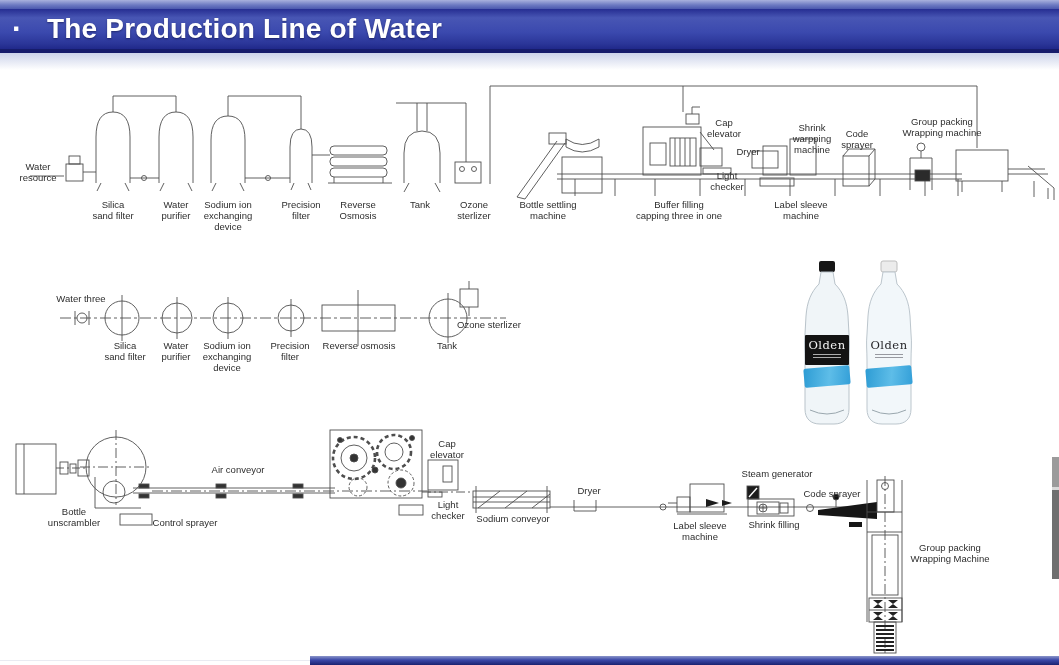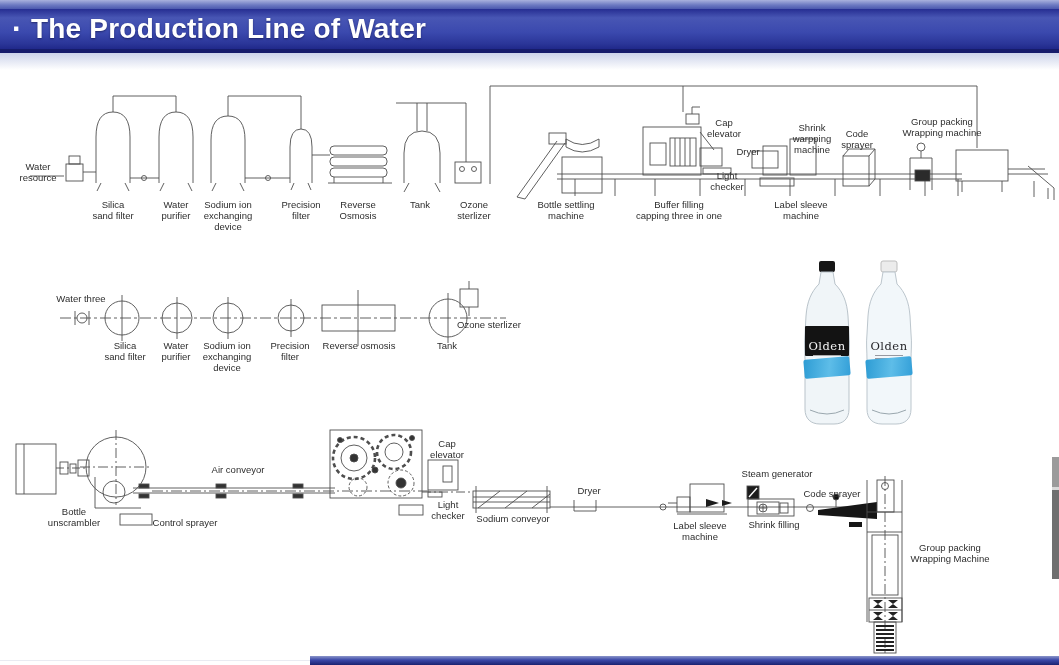--- a/index.html
+++ b/index.html
@@ -7,21 +7,21 @@
          font-family:"Liberation Sans",sans-serif;}
   
   .top-strip{position:absolute;left:0;top:0;width:100%;height:9px;
     background:linear-gradient(180deg,#a9b1dd 0%,#6d7ac2 55%,#4b58ae 100%);}
   .title-bar{position:absolute;left:0;top:9px;width:100%;height:44px;box-sizing:border-box;
     background:linear-gradient(180deg,#262e92 0%,#4856b4 22%,#3b49ae 58%,#2b3699 86%,#20288a 100%);
     border-bottom:4px solid #161c6b;color:#fff;}
   .title-inner{display:flex;align-items:center;height:40px;padding-left:12px;}
   .title-bullet{font-size:30px;font-weight:bold;margin-right:9px;line-height:40px;}
   .page-title{font-size:28px;font-weight:bold;letter-spacing:.2px;line-height:40px;
-    text-shadow:0 1px 2px rgba(0,0,30,.45);}
+    text-shadow:0 1px 2px rgba(0,0,30,.45);margin-left:16px;}
   .header-fade{position:absolute;left:0;top:53px;width:100%;height:17px;
     background:linear-gradient(180deg,#ccd3ea 0%,#ffffff 100%);}
   
   .lbl{position:absolute;font-size:9.5px;line-height:1.16;color:#2d2d2d;text-align:center;
        white-space:pre-line;}
   
   .art{position:absolute;left:0;top:0;}
   
   .bottle{position:absolute;}
   .b1-label{position:absolute;left:6px;top:88px;width:76px;height:76px;border-radius:2px;
@@ -29,22 +29,22 @@
     box-shadow:inset 0 0 4px rgba(0,0,0,.15);overflow:hidden;}
   .b1-brand{font-family:"DejaVu Serif",serif;font-weight:bold;font-size:16px;color:#161616;
     padding:7px 0 0 6px;line-height:1;}
   .b1-sub{font-size:4.5px;letter-spacing:.6px;color:#3a3a3a;padding:2px 0 0 7px;}
   .b1-type{font-size:6.5px;font-weight:bold;color:#0e0e0e;padding:1px 0 0 7px;letter-spacing:.4px;}
   .b1-barcode{width:46px;height:12px;margin:3px 0 0 7px;
     background:repeating-linear-gradient(90deg,#141414 0 1.5px,#f2f2f2 1.5px 3px);}
   .b2-label{position:absolute;left:7px;top:66px;width:44px;}
   .panel-dark{background:#131313;height:30px;border-radius:1px;}
   .panel-light{height:30px;}
-  .b2-brand{font-family:"DejaVu Serif",serif;font-size:11.5px;text-align:center;padding-top:15px;
-    letter-spacing:.5px;line-height:1;}
+  .b2-brand{font-family:"DejaVu Serif",serif;font-size:11.5px;text-align:center;padding-top:5px;
+    letter-spacing:.5px;line-height:1;margin-top:9px;}
   .panel-dark .b2-brand{color:#f4f4f4;}
   .panel-light .b2-brand{color:#26262a;}
   .b2-line{height:1px;width:64%;margin:2px auto 0;}
   .panel-dark .b2-line{background:rgba(255,255,255,.65);}
   .panel-light .b2-line{background:rgba(60,60,70,.5);}
   .b2-stripe{height:19px;width:46px;margin-left:-1px;margin-top:2px;transform:rotate(-5deg);
     background:linear-gradient(100deg,#2d9cd4 0%,#5ebde8 55%,#339fd8 100%);border-radius:2px;}
   
   .scrollbar{position:absolute;left:1052px;top:457px;width:7px;height:122px;display:flex;
     flex-direction:column;}
@@ -238,21 +238,21 @@
   <div class="lbl" style="left:193px;top:199px;width:70px">Sodium ion
 exchanging
 device</div>
   <div class="lbl" style="left:271px;top:199px;width:60px">Precision
 filter</div>
   <div class="lbl" style="left:328px;top:199px;width:60px">Reverse
 Osmosis</div>
   <div class="lbl" style="left:395px;top:199px;width:50px">Tank</div>
   <div class="lbl" style="left:444px;top:199px;width:60px">Ozone
 sterlizer</div>
-  <div class="lbl" style="left:526px;top:199px;width:80px">Bottle settling
+  <div class="lbl" style="left:508px;top:199px;width:80px">Bottle settling
 machine</div>
   <div class="lbl" style="left:624px;top:199px;width:110px">Buffer filling
 capping three in one</div>
   <div class="lbl" style="left:761px;top:199px;width:80px">Label sleeve
 machine</div>
   <div class="lbl" style="left:694px;top:117px;width:60px">Cap
 elevator</div>
   <div class="lbl" style="left:723px;top:146px;width:50px">Dryer</div>
   <div class="lbl" style="left:697px;top:170px;width:60px">Light
 checker</div>

